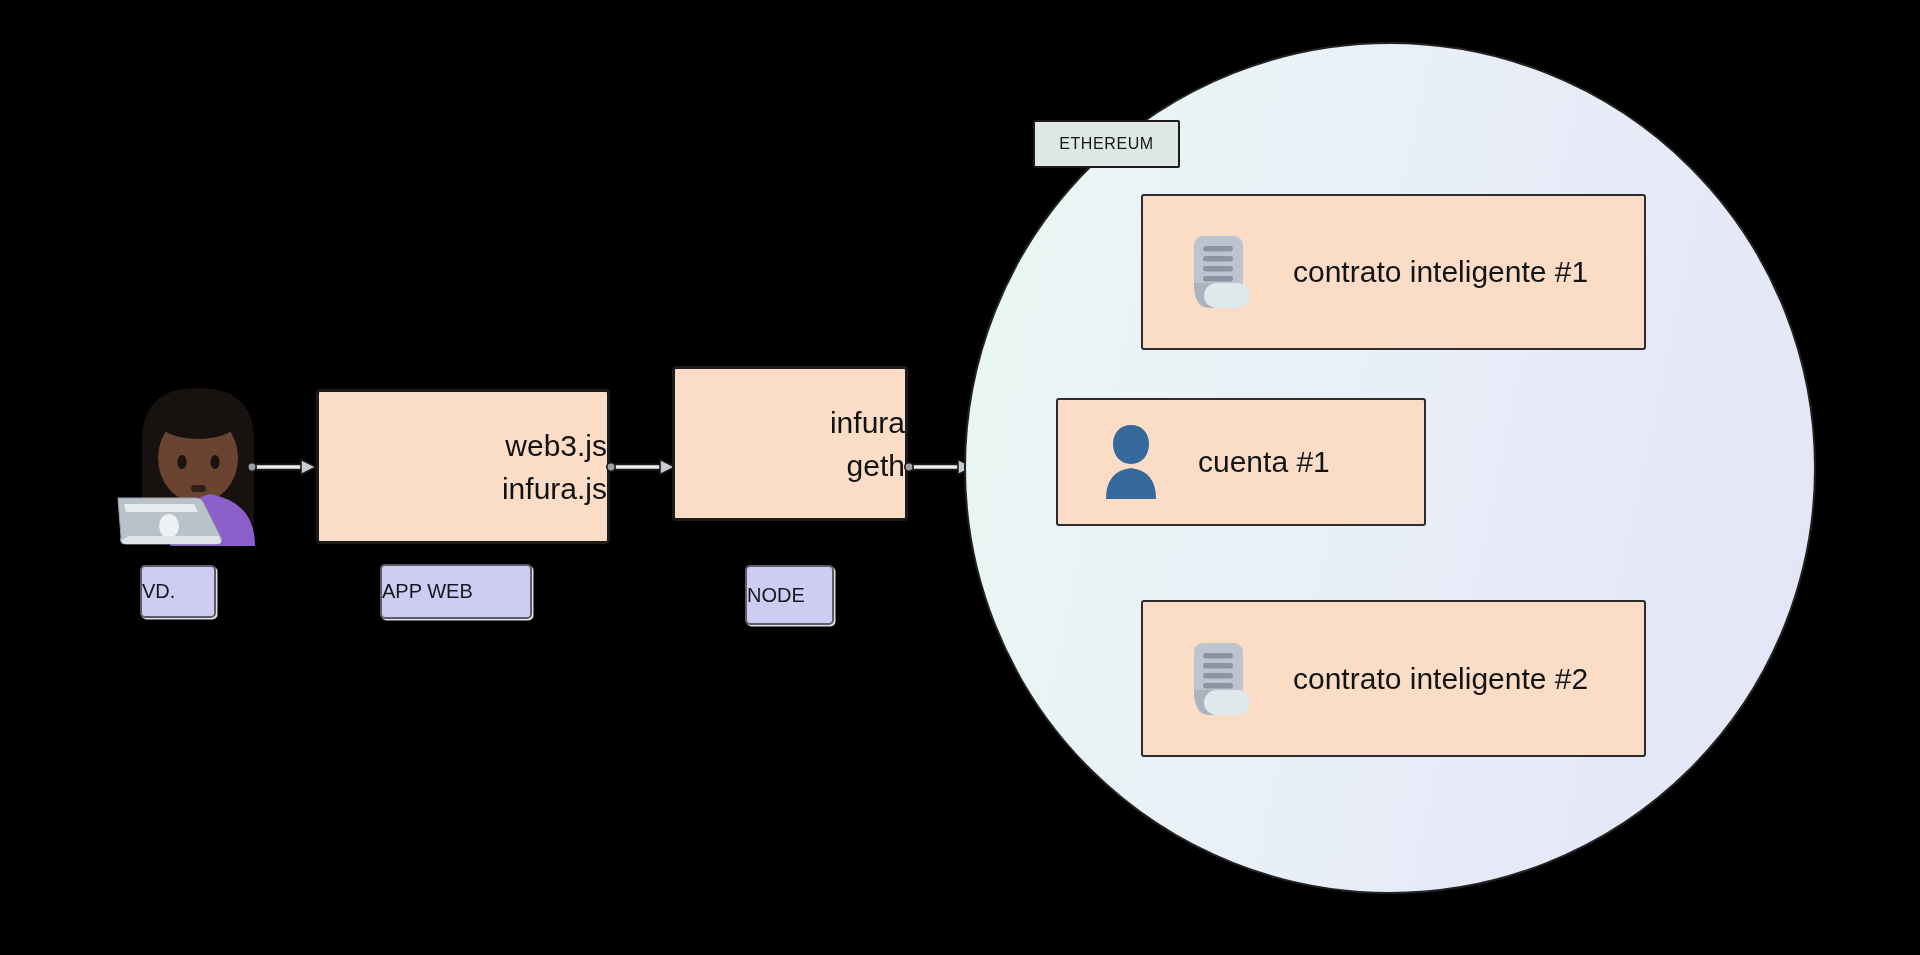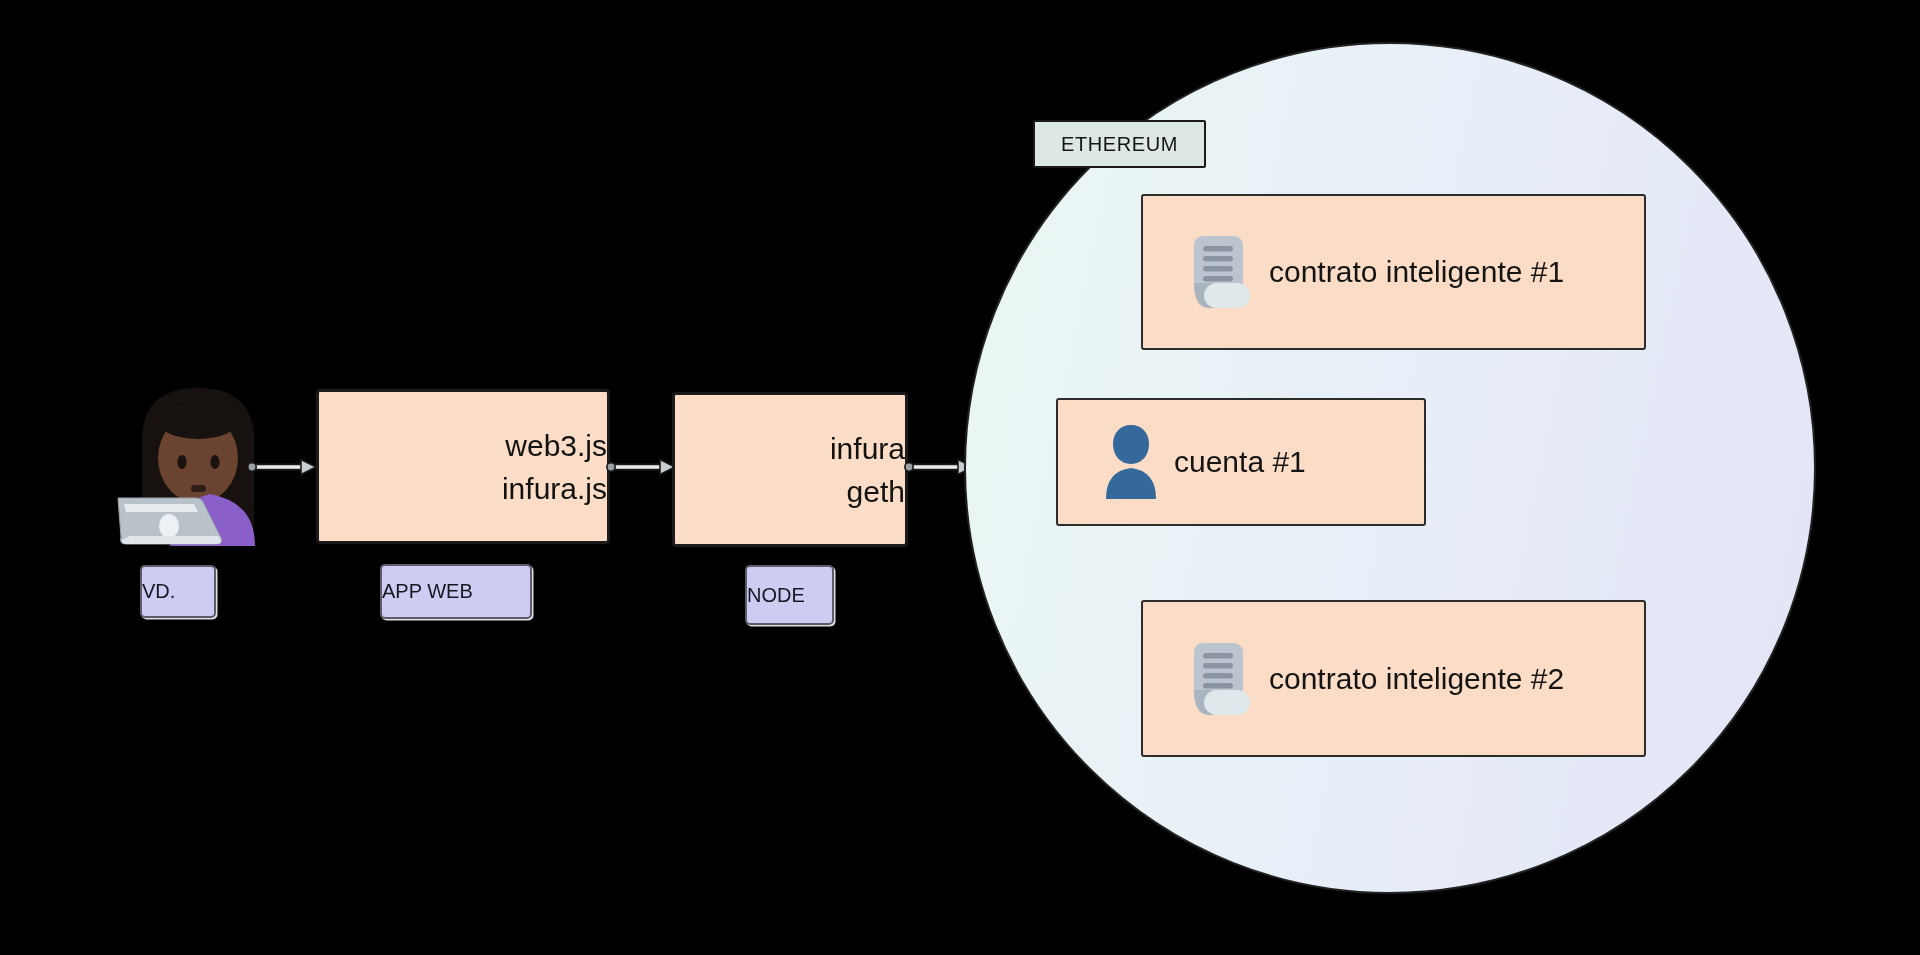--- a/index.html
+++ b/index.html
@@ -26,21 +26,21 @@
     position: absolute;
     background: #fbdcc6;
     border: 3px solid #1b1b1b;
     border-radius: 4px;
     display: flex; flex-direction: column;
     align-items: flex-end; justify-content: center;
     font-size: 30px; line-height: 43px; color: #121212;
     box-sizing: border-box;
   }
   .box-appweb { left: 316px; top: 389px; width: 294px; height: 155px; }
-  .box-node   { left: 672px; top: 392px; width: 236px; height: 155px; }
+  .box-node   { left: 672px; top: 366px; width: 236px; height: 155px; }
 
   
   .tag {
     position: absolute;
     background: #cdcdf3;
     border: 2px solid #5d5d6a;
     border-radius: 5px;
     box-shadow: 1.5px 1.5px 0 rgba(245,245,252,0.9);
     display: flex; align-items: center; 
     font-size: 20px; color: #17171f;
@@ -55,38 +55,38 @@
     position: absolute;
     left: 964px; top: 42px; width: 852px; height: 852px;
     border-radius: 50%;
     border: 2px solid #222;
     background: linear-gradient(102deg, #eaf7f3 3%, #e8eef8 52%, #e2e5f6 97%);
     box-sizing: border-box;
     z-index: 1;
   }
   .eth-label {
     position: absolute;
-    left: 1033px; top: 120px; width: 173px; height: 48px;
+    left: 1033px; top: 120px; width: 147px; height: 48px;
     background: #dde8e3;
     border: 2px solid #1b1b1b;
     border-radius: 2px;
     display: flex; align-items: center; justify-content: center;
-    font-size: 20px; letter-spacing: 0.6px; color: #15151a;
+    font-size: 16px; letter-spacing: 0.6px; color: #15151a;
     box-sizing: border-box;
     z-index: 3;
   }
 
   
   .item-box {
     position: absolute;
     background: #fbdcc6;
     border: 2px solid #2c2c2c;
     border-radius: 3px;
     display: flex; align-items: center;
-    padding-left: 46px; gap: 16px;
+    padding-left: 46px; gap: 40px;
     font-size: 30px; color: #141414;
     box-sizing: border-box;
     z-index: 2;
   }
   .item-contract1 { left: 1141px; top: 194px; width: 505px; height: 156px; }
   .item-account   { left: 1056px; top: 398px; width: 370px; height: 128px; }
   .item-contract2 { left: 1141px; top: 600px; width: 505px; height: 157px; }
 
   .icon { display: inline-flex; flex: none; }
 </style>

